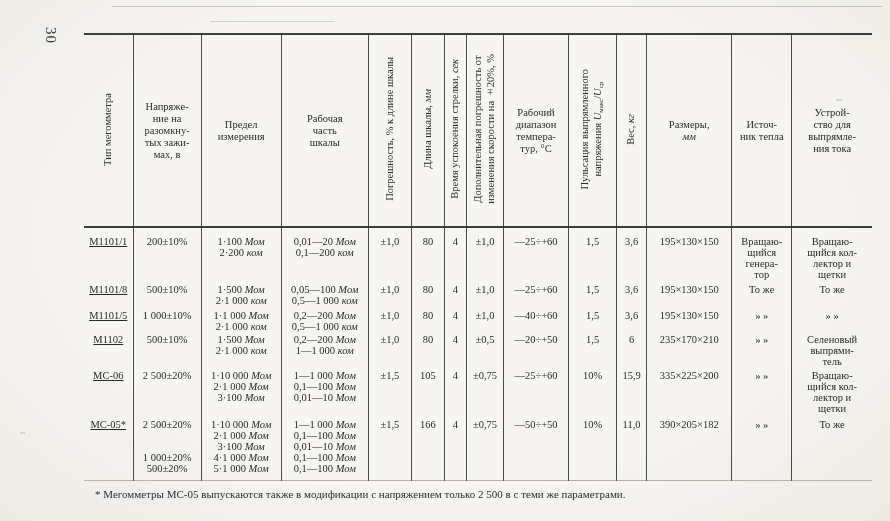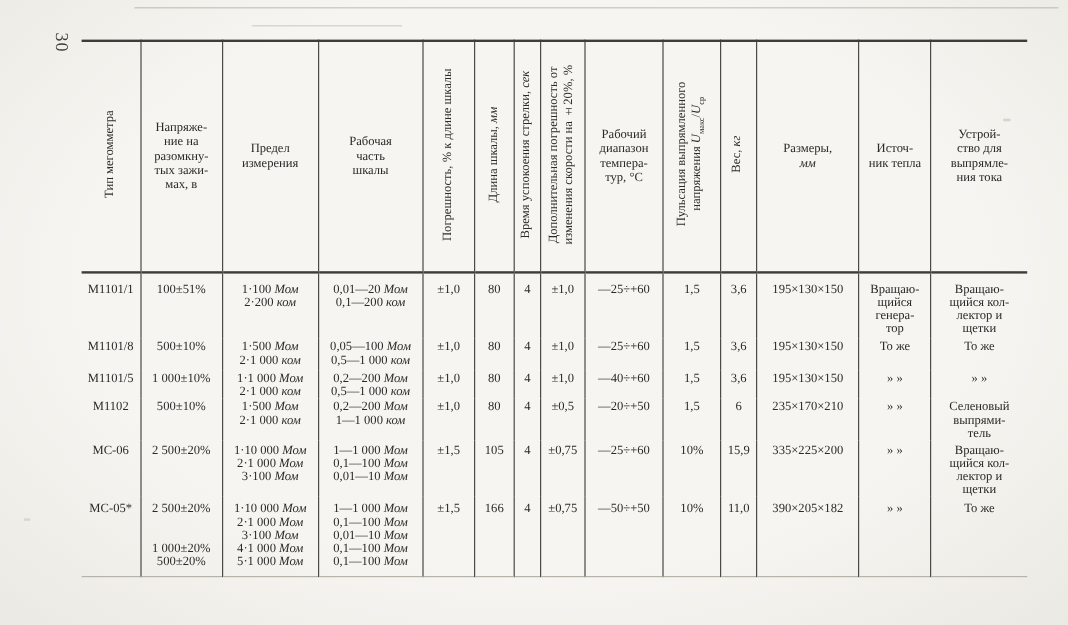--- a/index.html
+++ b/index.html
@@ -20,31 +20,31 @@
   .artifact.a3{top:99px;left:836px;width:6px;height:2px;opacity:.35;}
   .artifact.a4{top:432px;left:20px;width:5px;height:2px;opacity:.3;}
 
   .page-number{
     position:absolute;top:27px;left:42px;
     font-size:15px;letter-spacing:1px;color:#3a3a38;
     transform:rotate(90deg);transform-origin:center;
   }
 
   table.spec{
-    position:absolute;left:68px;top:33px;
+    position:absolute;left:84px;top:33px;
     width:788px;border-collapse:collapse;table-layout:fixed;
     border-top:2px solid #3d3d3a;
     border-bottom:1px solid #b5b3aa;
   }
   th,td{
     border-left:1px solid #4a4a46;
     padding:0 2px;
     font-weight:normal;
   }
-  th:first-child,td:first-child{border-left:none;}
+  th:first-child,td:first-child{border-left:none;text-decoration:underline;}
   thead tr{height:193px;}
   thead th{
     border-bottom:2px solid #3d3d3a;
     vertical-align:middle;text-align:center;
     font-size:10.5px;line-height:12px;
   }
   .vt{
     display:inline-block;
     writing-mode:vertical-rl;
     transform:rotate(180deg);
@@ -117,21 +117,21 @@
         <th><span class="vt">Пульсация выпрямленного<br>напряжения <i>U</i><sub>макс</sub>/<i>U</i><sub>ср</sub></span></th>
         <th><span class="vt">Вес, <i>кг</i></span></th>
         <th>Размеры,<br><i>мм</i></th>
         <th>Источ-<br>ник тепла</th>
         <th>Устрой-<br>ство для<br>выпрямле-<br>ния тока</th>
       </tr>
     </thead>
     <tbody>
         <tr class="r0">
           <td>М1101/1</td>
-          <td>100±51%</td>
+          <td>200±10%</td>
           <td>1·100 <i>Мом</i><br>2·200 <i>ком</i></td>
           <td>0,01—20 <i>Мом</i><br>0,1—200 <i>ком</i></td>
           <td>±1,0</td>
           <td>80</td>
           <td>4</td>
           <td>±1,0</td>
           <td>—25÷+60</td>
           <td>1,5</td>
           <td>3,6</td>
           <td>195×130×150</td>
@@ -214,13 +214,14 @@
           <td>—50÷+50</td>
           <td>10%</td>
           <td>11,0</td>
           <td>390×205×182</td>
           <td>» »</td>
           <td>То же</td>
         </tr>
       </tbody>
   </table>
 
+  <div class="footnote">* Мегомметры МС-05 выпускаются также в модификации с напряжением только 2 500 в с теми же параметрами.</div>
 </div>
 
 </body></html>

